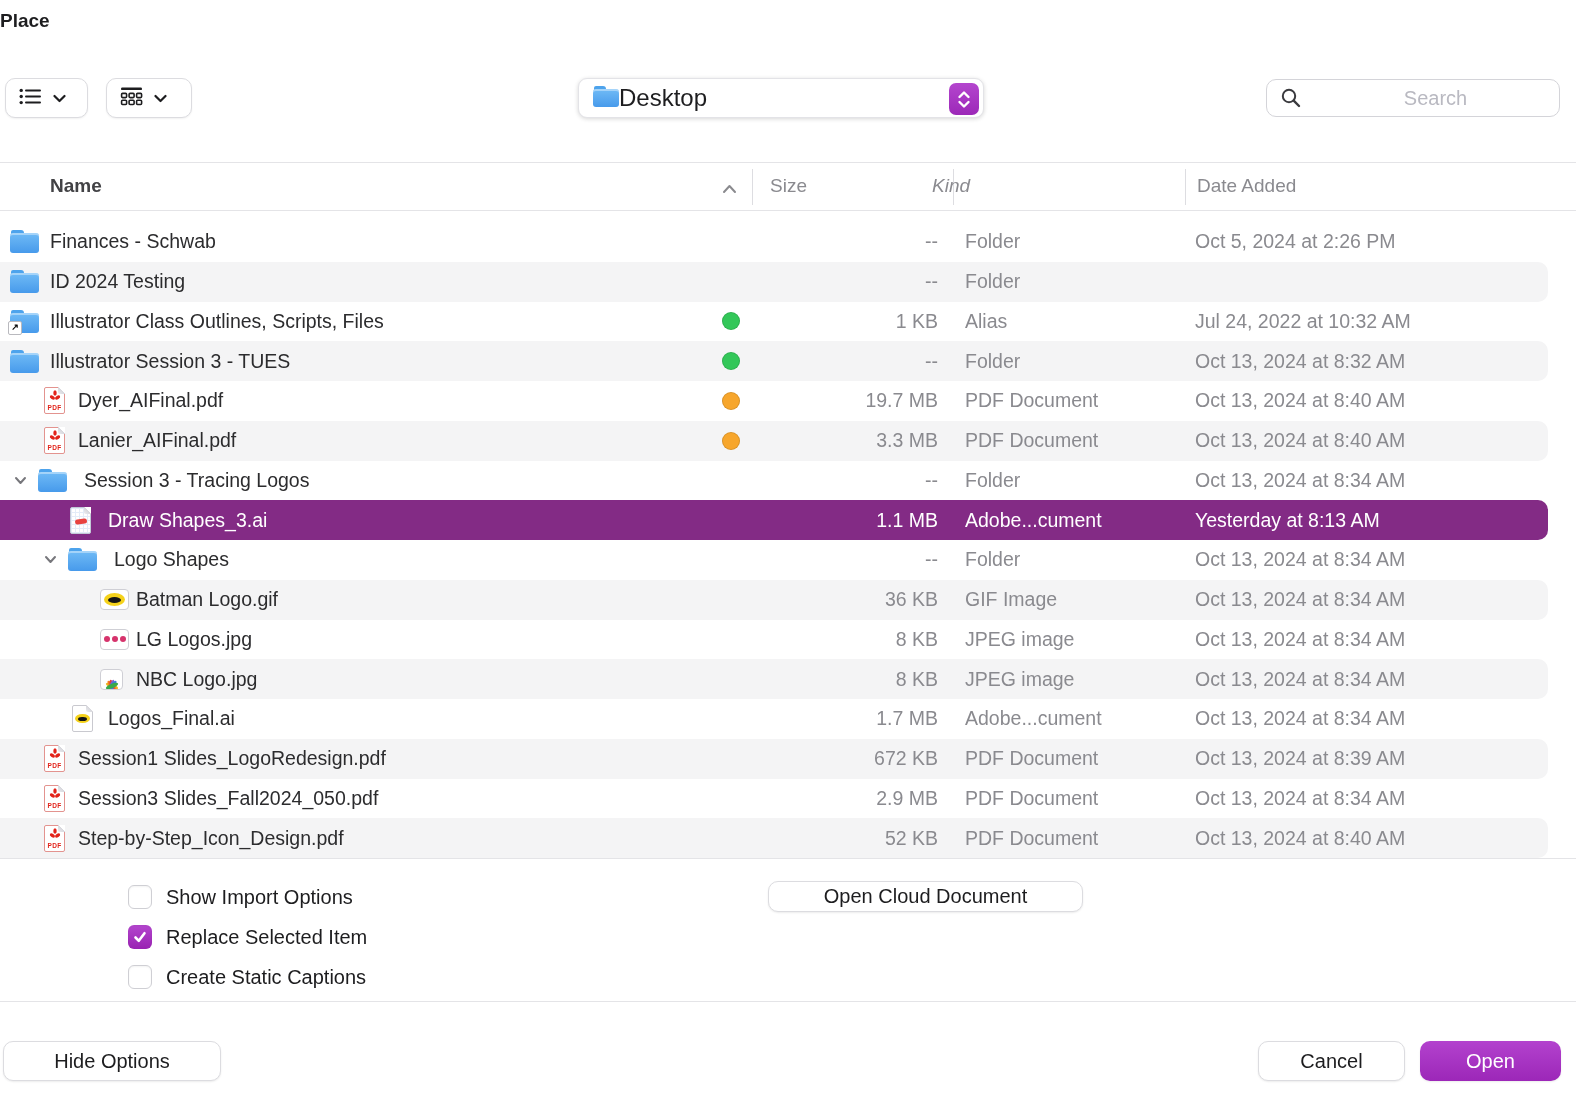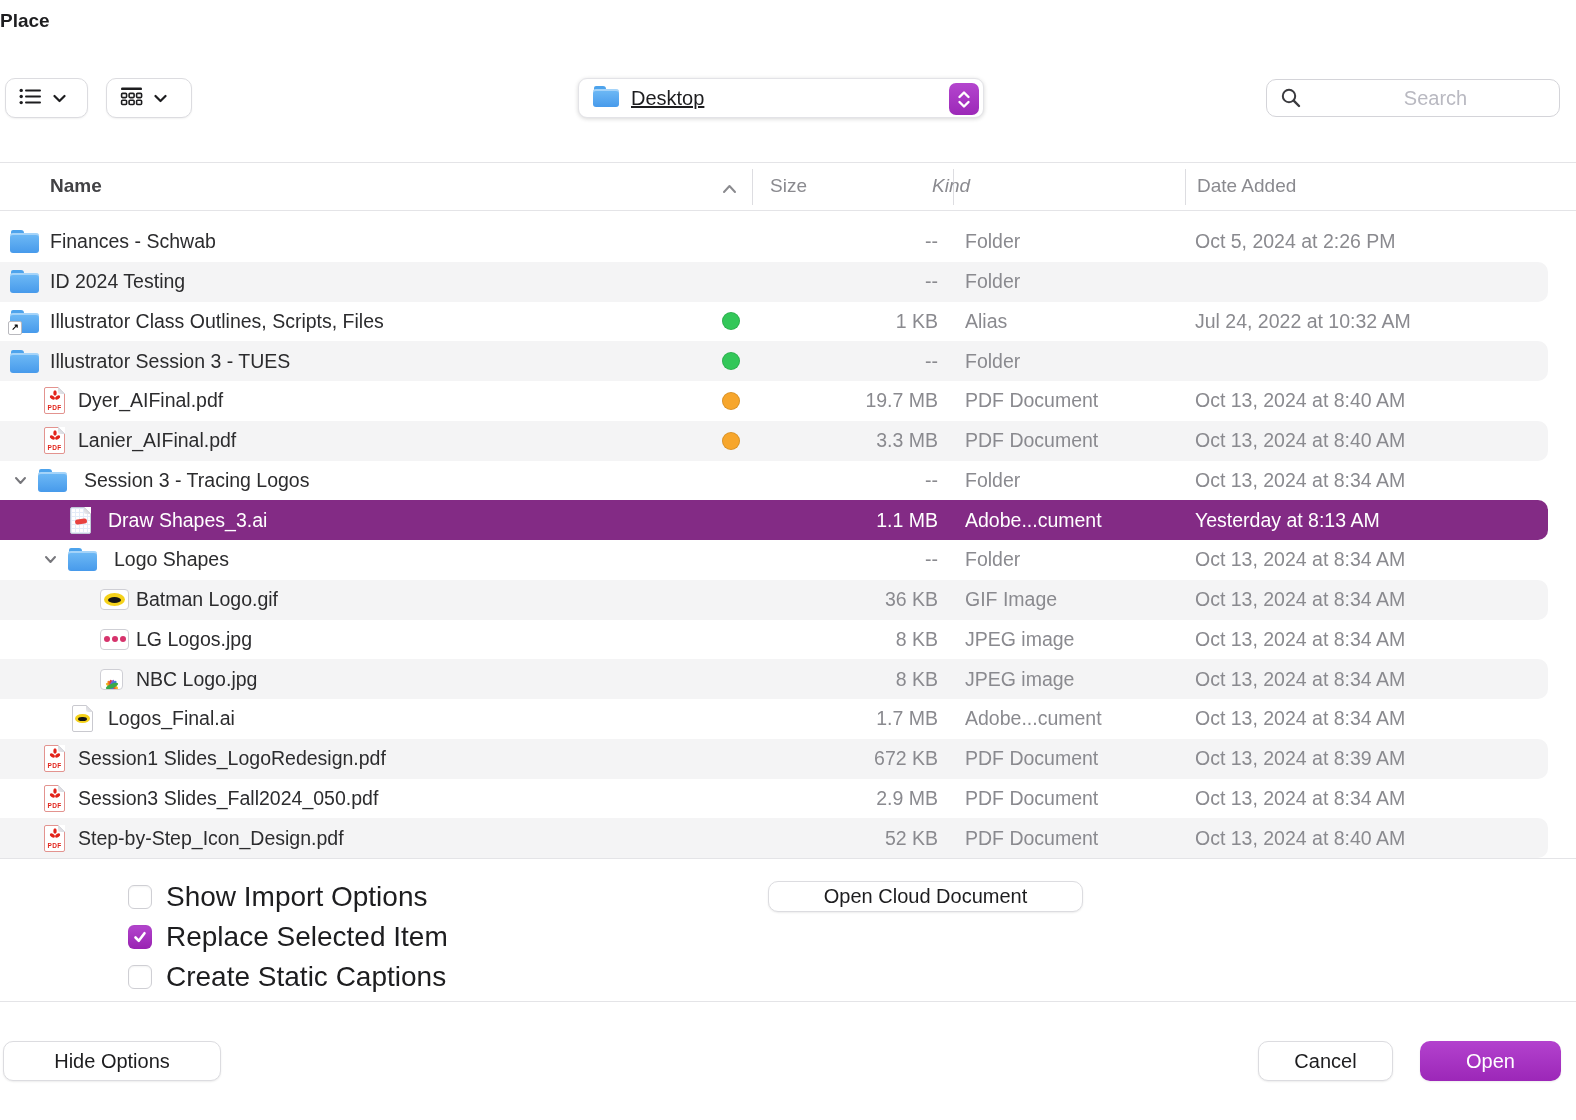--- a/index.html
+++ b/index.html
@@ -12,21 +12,21 @@
   .dlg-title{top:10px;left:0;width:100%;text-align:left;font-size:19px;
              font-weight:600;color:#1d1d1f;}
 
   
   .tb-btn{top:78px;height:40px;background:#fff;border:1px solid #dcdce0;
           border-radius:10px;box-shadow:0 1px 2px rgba(0,0,0,.06);
           display:flex;align-items:center;gap:11px;padding:0 13px;box-sizing:border-box;}
   .path-select{top:78px;left:578px;width:406px;height:40px;background:#fff;
           border:1px solid #e3e3e7;border-radius:9px;
           box-shadow:0 1px 4px rgba(0,0,0,.16);display:flex;align-items:center;box-sizing:border-box;}
-  .path-select .lbl{font-size:20px;color:#1d1d1f;margin-left:12px;text-decoration:underline;}
+  .path-select .lbl{font-size:24px;color:#1d1d1f;margin-left:0;}
   .stepper{position:absolute;right:4px;top:4px;width:30px;height:32px;border-radius:7px;
           background:linear-gradient(180deg,#b446ce,#9c28b8);
           display:flex;flex-direction:column;align-items:center;justify-content:center;gap:1px;}
   .search-box{top:79px;left:1266px;width:294px;height:38px;border:1.5px solid #d4d4d9;
           border-radius:10px;display:flex;align-items:center;box-sizing:border-box;background:#fff;}
   .search-box input{border:none;outline:none;font-size:20px;flex:1;min-width:0;
           font-family:"Liberation Sans",sans-serif;color:#1d1d1f;background:transparent;margin-left:10px;text-align:center;}
   .search-box input::placeholder{color:#b9b9c1;}
 
   
@@ -83,21 +83,21 @@
        border-radius:4px;box-sizing:border-box;}
   .lg-dots{position:absolute;top:50%;left:50%;transform:translate(-50%,-50%);display:flex;gap:2px;}
   .lg-dots i{width:6px;height:6px;border-radius:50%;background:#d6336c;}
 
   
   .opt-row{left:128px;height:40px;display:flex;align-items:center;gap:14px;}
   .cbox{width:24px;height:24px;border-radius:6px;border:1px solid #cfcfd4;background:#fff;
        box-sizing:border-box;display:flex;align-items:center;justify-content:center;
        box-shadow:inset 0 1px 2px rgba(0,0,0,.05);}
   .cbox.on{border:none;background:linear-gradient(180deg,#b446ce,#9922b2);}
-  .opt-lbl{font-size:28px;color:#1d1d1f;}
+  .opt-lbl{font-size:20px;color:#1d1d1f;}
   .btn{background:#fff;border:1px solid #dcdce0;border-radius:10px;
        box-shadow:0 1px 2px rgba(0,0,0,.08);display:flex;align-items:center;justify-content:center;
        font-size:20px;color:#1d1d1f;box-sizing:border-box;cursor:default;}
   .btn-primary{background:linear-gradient(180deg,#b342ce,#9c27b8);border:none;color:#fff;}
 </style>
 </head>
 <body>
 
 <div class="abs dlg-title">Place</div>
 
@@ -235,20 +235,21 @@
     <span class="cell icon-slot" style="left: 10px;">
         <span class="ic-folder">
           <span class="tab"></span>
           <span class="fbody"></span>
         </span>
       </span>
     <span class="cell rname" style="left: 50px;">Illustrator Session 3 - TUES</span>
     <span class="tag green"></span>
     <span class="cell rsec rsize">--</span>
     <span class="cell rsec rkind">Folder</span>
+    <span class="cell rsec rdate">Oct 13, 2024 at 8:32 AM</span>
   </div>
     <div class="row">
     <div class="row-bg"></div>
 
     <span class="cell icon-slot" style="left: 44px;">
         <span class="ic-page ic-pdf">
           <svg class="pdf-glyph" width="12" height="12" viewBox="0 0 12 12">
             <g fill="#e2231a">
               <ellipse cx="6" cy="3" rx="1.7" ry="2.8"></ellipse>
               <ellipse cx="3.4" cy="7.5" rx="1.7" ry="2.8" transform="rotate(120 3.4 7.5)"></ellipse>
@@ -492,14 +493,14 @@
     <div class="abs opt-row" style="top: 957px;">
     <span class="cbox"></span>
     <span class="opt-lbl">Create Static Captions</span>
   </div>
   </div>
 
 <div class="abs btn" style="left:768px;top:881px;width:315px;height:31px;">Open Cloud Document</div>
 <div class="abs hline" style="top:1001px;"></div>
 
 <div class="abs btn" style="left:3px;top:1041px;width:218px;height:40px;">Hide Options</div>
-<div class="abs btn" style="left:1258px;top:1041px;width:135px;height:40px;">Cancel</div>
+<div class="abs btn" style="left:1258px;top:1041px;width:147px;height:40px;">Cancel</div>
 <div class="abs btn btn-primary" style="left:1420px;top:1041px;width:141px;height:40px;">Open</div>
 
 </body></html>

